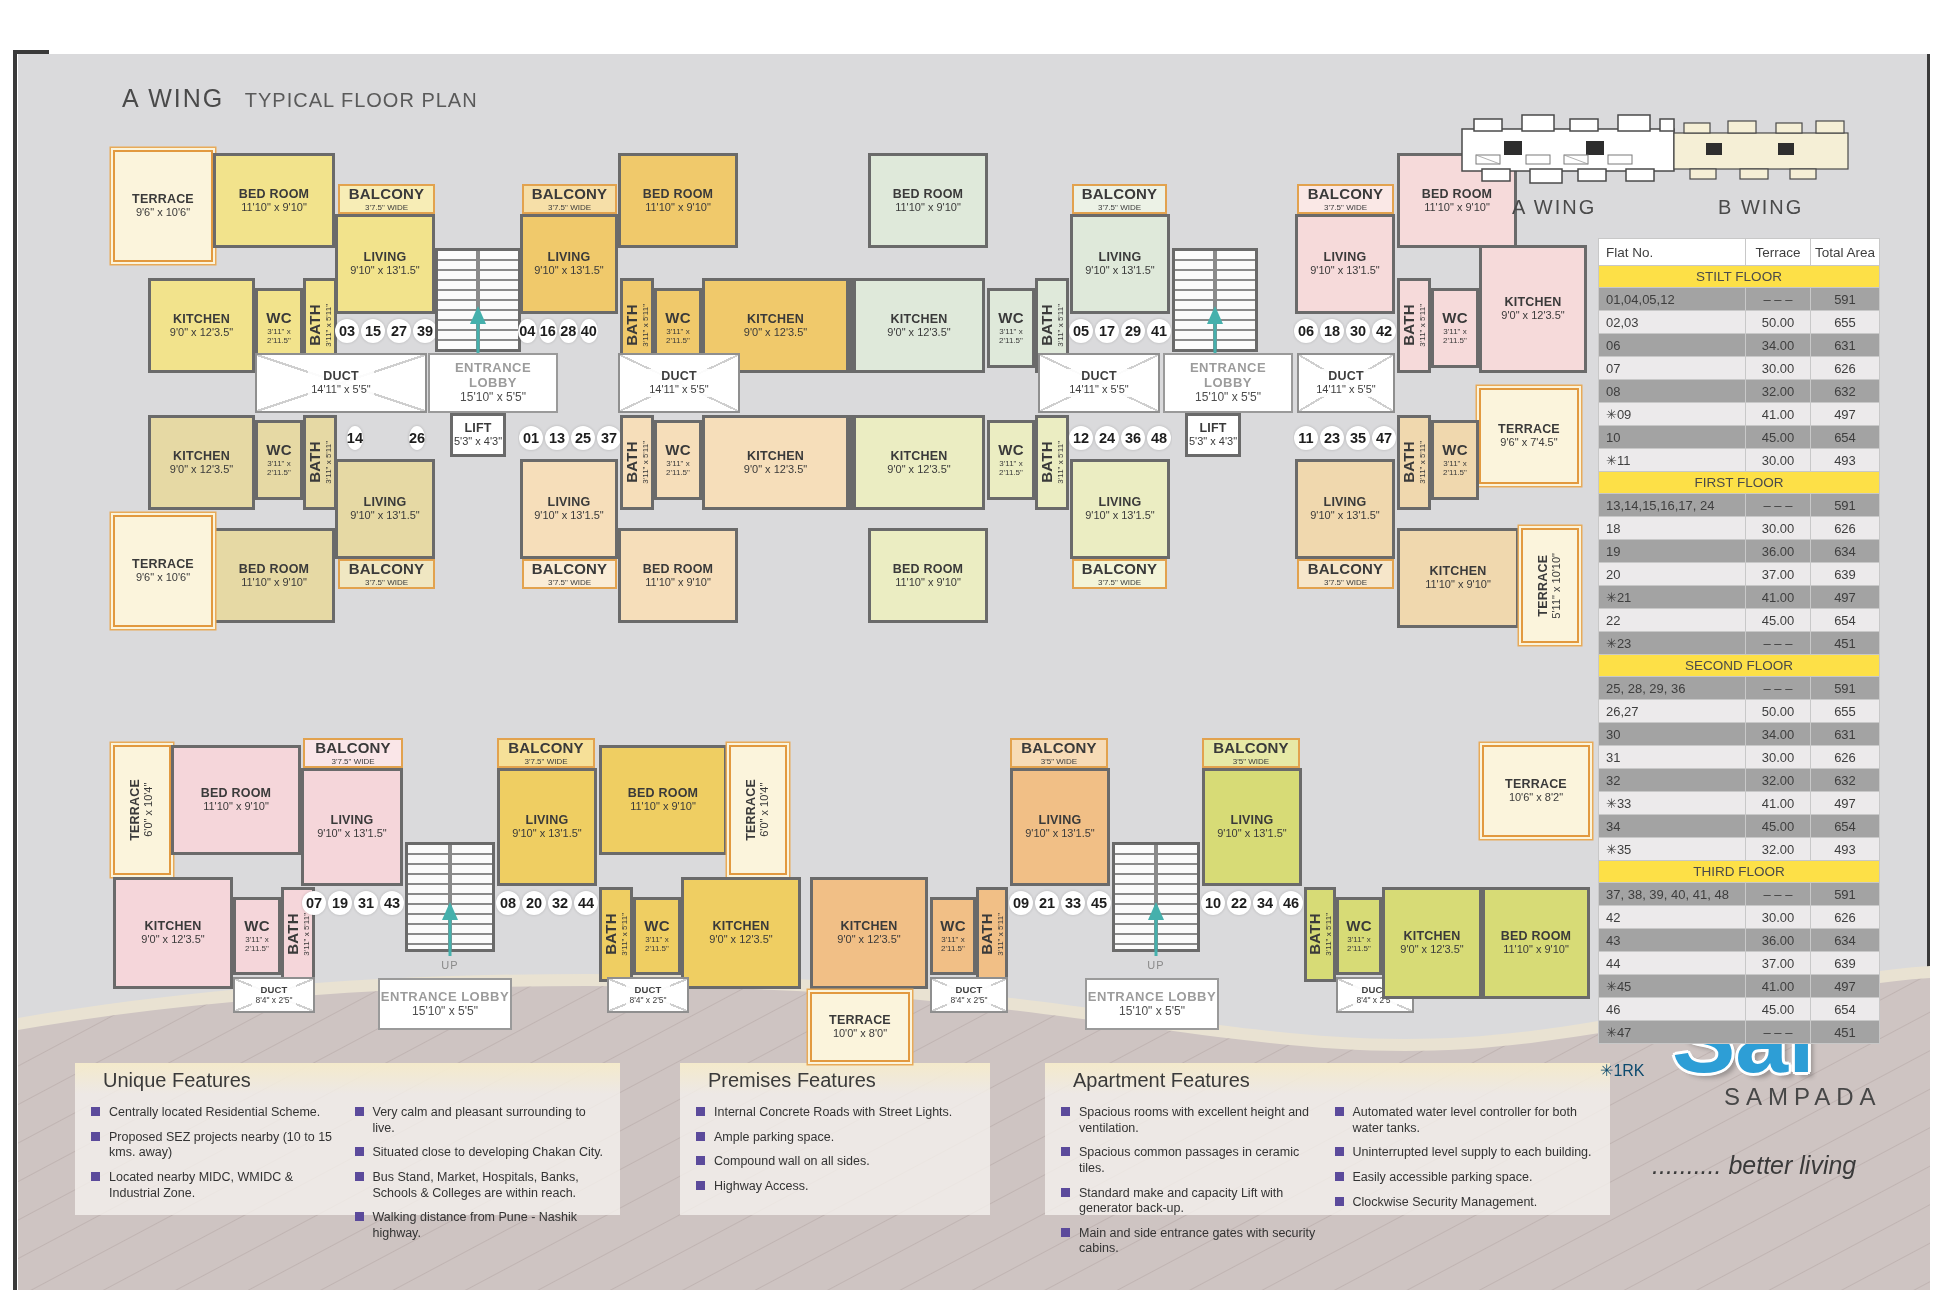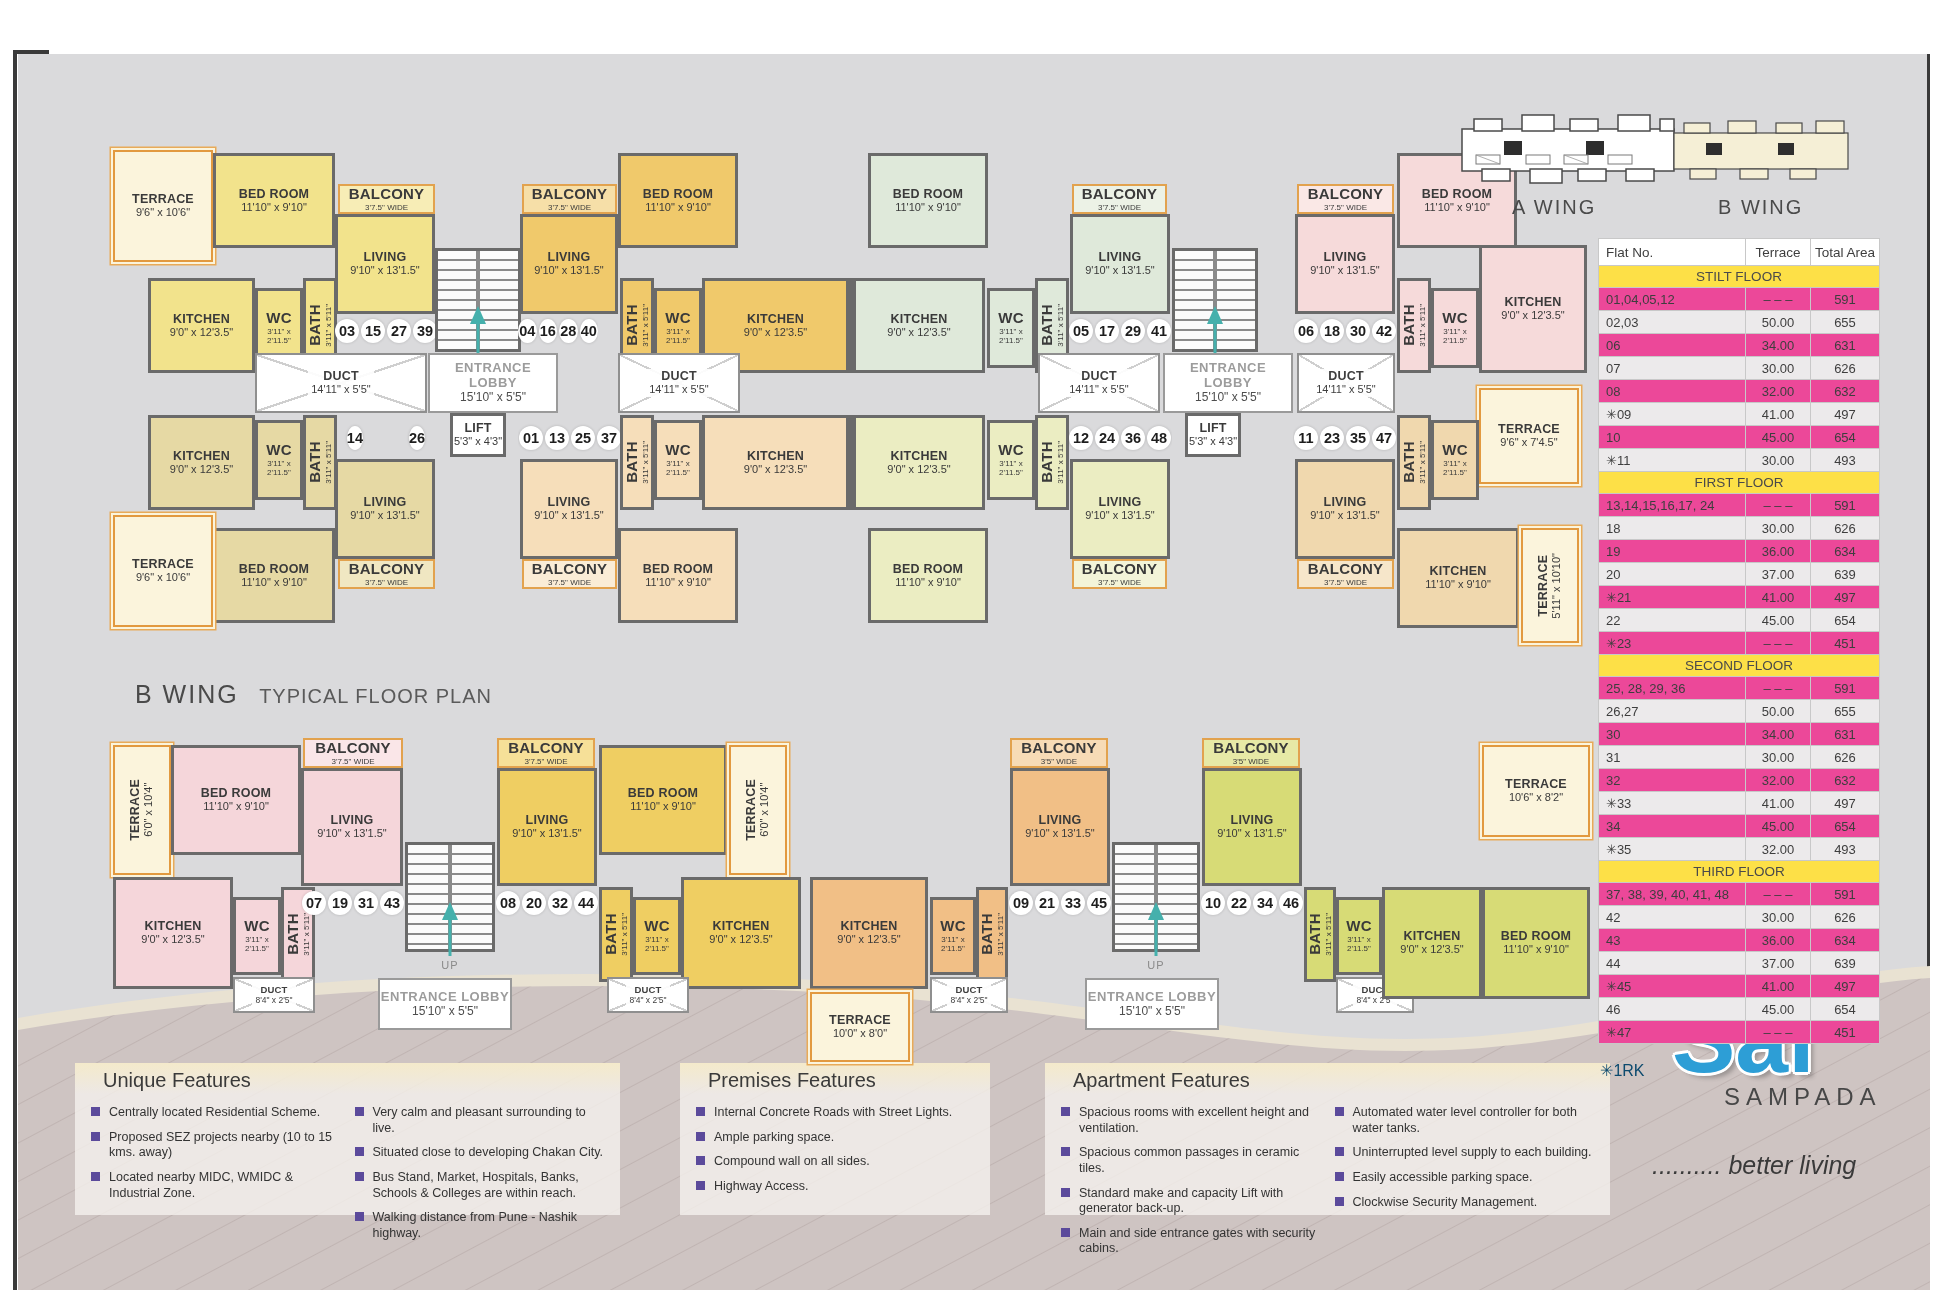--- a/index.html
+++ b/index.html
@@ -51,21 +51,21 @@
   
   #areatable{position:absolute;left:1598px;top:238px;width:282px;z-index:4;}
   #areatable table{width:100%;border-collapse:collapse;background:#fff;border:1px solid #9A9A9A;}
   #areatable th{font-size:13.5px;font-weight:normal;color:#3E3E3E;height:24px;border:1px solid #C8C8C8;}
   #areatable th.hflat{text-align:left;padding-left:7px;}
   #areatable td{font-size:13px;color:#3E3E3E;height:20px;border:1px solid #C8C8C8;}
   #areatable td.cflat{text-align:left;padding-left:7px;}
   #areatable td.cnum{text-align:center;}
   #areatable tr.secrow td{background:#fde047;text-align:center;font-size:13.5px;color:#4A4A4A;height:19px;}
   #areatable tr.even td{background:#ECEAEB;}
-  #areatable tr.odd td{background:#ec4899;}
+  #areatable tr.odd td{background:#a3a3a3;}
   #tfoot{font-size:16px;color:#0c4a6e;margin-top:17px;padding-left:2px;}
   
   #band{position:absolute;left:18px;top:950px;z-index:1;}
   
   .featbox{position:absolute;z-index:3;background:rgba(246,242,238,0.78);}
   .fhead{padding:6px 0 2px 28px;font-size:20px;color:#3A3A3A;
          background:linear-gradient(to bottom,#F4EACB,rgba(244,234,203,0));}
   .fcols{display:flex;padding:2px 10px 8px 16px;gap:8px;}
   .fcol{flex:1;}
   .fitem{display:flex;gap:9px;margin:9px 0;font-size:12.5px;color:#333;line-height:1.25;}
@@ -92,20 +92,24 @@
     <defs>
       <pattern id="diag" width="34" height="34" patternUnits="userSpaceOnUse" patternTransform="rotate(62)">
         <rect width="34" height="34" fill="#CEC4C2"></rect>
         <line x1="0" y1="0" x2="0" y2="34" stroke="#BBAEAC" stroke-width="1.4"></line>
       </pattern>
     </defs>
     <path d="M0,68 C200,33 450,18 700,26 C860,30 960,43 1110,63 C1260,83 1370,100 1520,80 C1660,62 1800,23 1912,16 L1912,340 L0,340 Z" fill="#E9E2D2"></path>
     <path d="M0,80 C200,45 450,30 700,38 C860,42 960,55 1110,75 C1260,95 1370,112 1520,92 C1660,74 1800,35 1912,28 L1912,340 L0,340 Z" fill="url(#diag)"></path>
   </svg>
 
+  <div class="wingtitle" style="left:122px;top:84px;">
+    <span class="t1">A WING</span>
+    <span class="t2">TYPICAL FLOOR PLAN</span>
+  </div>
   <div id="awing" class="wing" style="left:110px;top:110px;width:1480px;height:540px;">
       <div class="blk ter" style="left: 3px; top: 40px; width: 100px; height: 112px;">
         <div>
           <div class="rlab">TERRACE</div>
           <div class="rdim">9'6" x 10'6"</div>
         </div>
       </div>
       <div class="blk room" style="left: 103px; top: 43px; width: 122px; height: 95px; background: rgb(242, 227, 140);">
         <div>
           <div class="rlab">BED ROOM</div>
@@ -515,24 +519,20 @@
         </div>
       </div>
       <div class="blk ter" style="left: 1411px; top: 418px; width: 58px; height: 115px;">
         <div class="vwrap">
           <div class="rlab">TERRACE</div>
           <div class="rdim">5'11" x 10'10"</div>
         </div>
       </div>
     </div>
 
-  <div class="wingtitle" style="left:135px;top:680px;">
-    <span class="t1">B WING</span>
-    <span class="t2">TYPICAL FLOOR PLAN</span>
-  </div>
   <div id="bwing" class="wing" style="left:110px;top:690px;width:1480px;height:380px;">
       <div class="blk ter" style="left: 3px; top: 55px; width: 58px; height: 130px;">
         <div class="vwrap">
           <div class="rlab">TERRACE</div>
           <div class="rdim">6'0" x 10'4"</div>
         </div>
       </div>
       <div class="blk room" style="left: 61px; top: 55px; width: 130px; height: 110px; background: rgb(245, 214, 218);">
         <div>
           <div class="rlab">BED ROOM</div>

